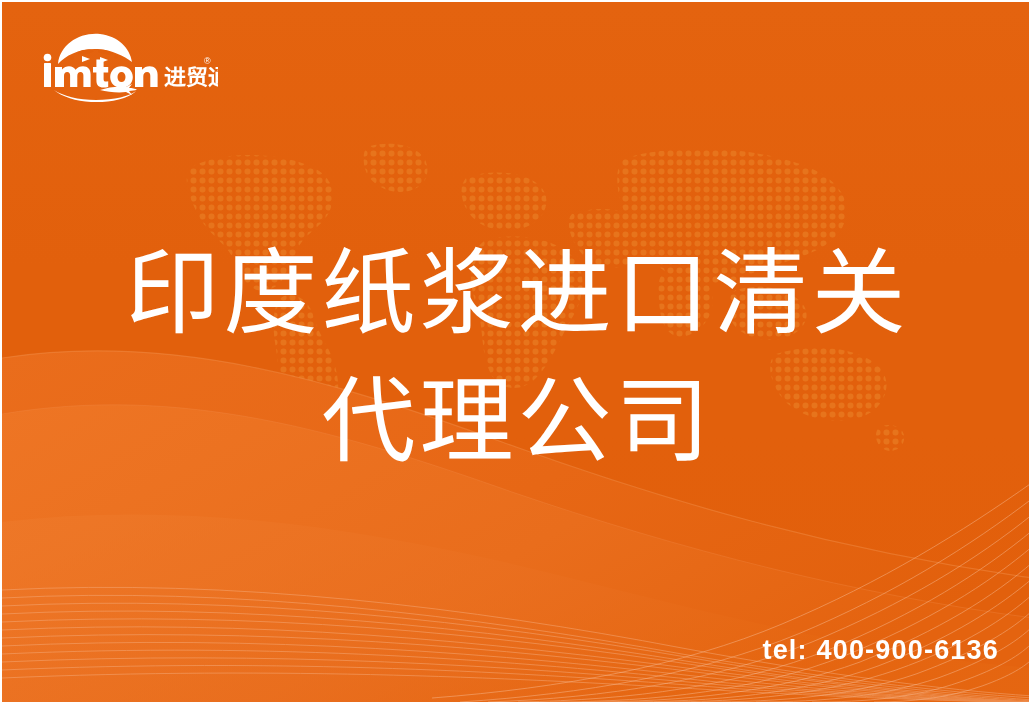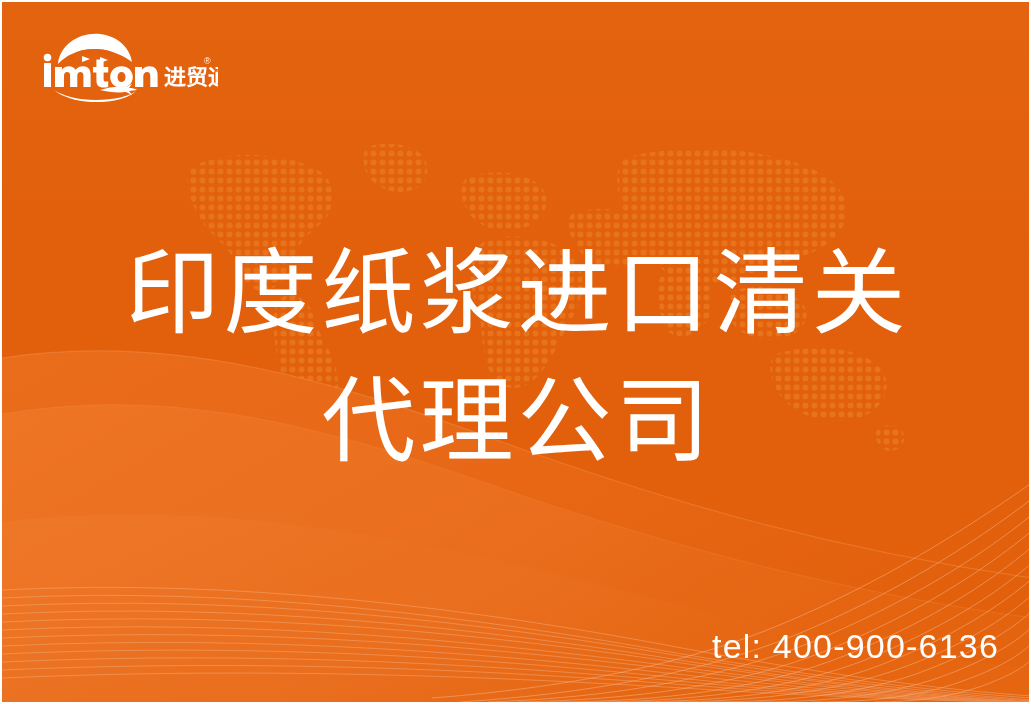--- a/index.html
+++ b/index.html
@@ -97,22 +97,22 @@
   .headline .ln1 { letter-spacing: 4px; }
   .headline .ln2 { letter-spacing: 4px; }
 
   
   .tel {
     position: absolute;
     right: 30px;
     bottom: 36px;
     color: #ffffff;
     font-family: "Liberation Sans", "DejaVu Sans", sans-serif;
-    font-size: 34px;
-    font-weight: 400;
+    font-size: 27px;
+    font-weight: 700;
     letter-spacing: 1.2px;
     white-space: nowrap;
   }
 </style>
 </head>
 <body>
 
 <div id="banner">
 
   <div class="bg-base"></div>

